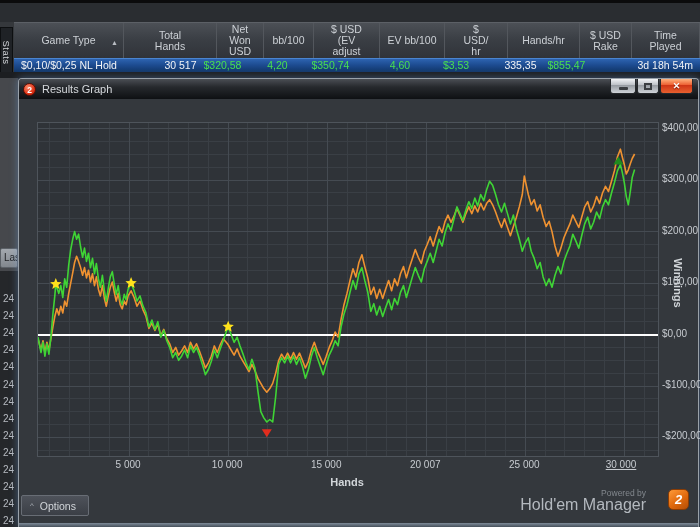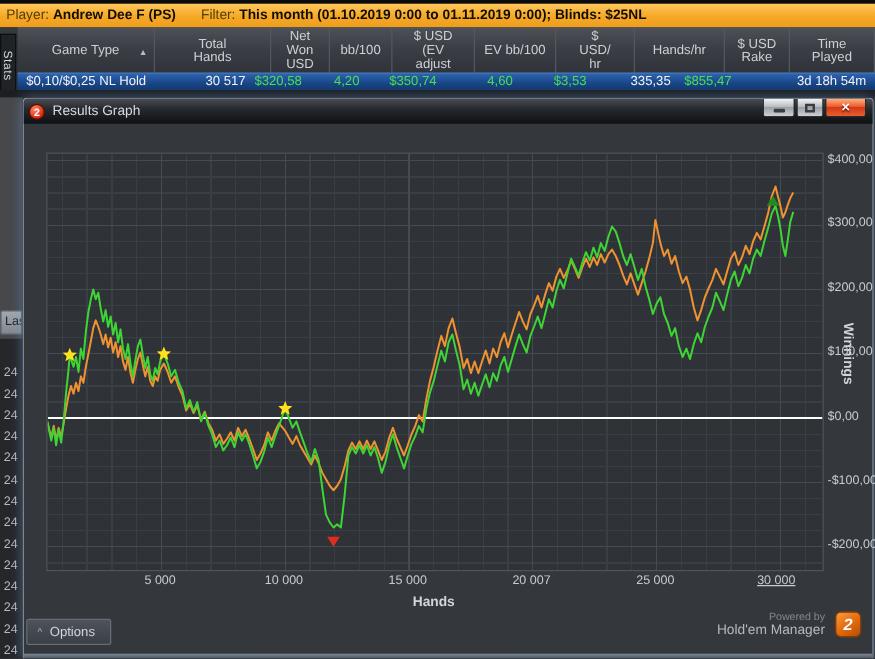--- a/index.html
+++ b/index.html
@@ -81,43 +81,36 @@
   #winnings-label{position:absolute;left:583px;top:197px;width:150px;height:14px;text-align:center;
     font-size:11px;font-weight:bold;color:#d2d6da;transform:rotate(90deg);}
   #legend{position:absolute;left:0;top:422px;width:100%;display:flex;justify-content:center;gap:12px;}
   .leg-item{display:flex;align-items:center;gap:5px;font-size:10.5px;color:#ced2d6;}
   .leg-sw{width:8px;height:8px;}
 
   #options-btn{position:absolute;left:2px;top:416px;height:21px;padding:0 12px 0 8px;
     background:linear-gradient(#4e525a,#3b3f46);border:1px solid #686d75;border-radius:2px;
     display:flex;align-items:center;gap:6px;font-size:10.5px;color:#d2d6da;box-sizing:border-box;}
   #options-caret{font-size:8px;color:#aeb3b9;}
-  #powered{position:absolute;right:9px;top:409px;display:flex;align-items:center;gap:8px;}
+  #powered{position:absolute;right:9px;top:409px;display:flex;align-items:center;gap:22px;}
   #powered-text{text-align:right;line-height:11px;}
   #powered-line1{font-size:8.5px;color:#83888e;}
-  #powered-line2{font-size:11px;color:#b4b9bf;}
+  #powered-line2{font-size:16px;color:#b4b9bf;}
   #hm2-logo{width:21px;height:21px;border-radius:5px;
     background:linear-gradient(145deg,#ff9a38,#e0690d 55%,#b54e06);border:1px solid #8a3c04;
     color:#fff;font-size:13px;font-style:italic;font-weight:bold;text-align:center;line-height:20px;box-sizing:border-box;}
   #gwin-bottom{position:absolute;left:0;bottom:0;width:100%;height:4px;
     background:linear-gradient(#7e8b99,#46505b);}
 </style>
 </head>
 <body>
 
 <div id="screen">
 
   <div class="abs" id="top-black"></div>
-  <div class="abs" id="top-bar">
-    <span>Player:</span>
-    <b>Andrew Dee F (PS)</b>
-    <span class="gap"></span>
-    <span>Filter:</span>
-    <b>This month (01.10.2019 0:00 to 01.11.2019 0:00); Blinds: $25NL</b>
-  </div>
 
   <div class="abs" id="stats-zone"></div>
   <div class="abs" id="left-gutter"></div>
   <div class="abs" id="stats-tab">
     <span>Stats</span>
   </div>
   <div class="abs" id="thead">
       <div class="hcell" style="width: 110px;">Game Type<span class="sort">▲</span></div>
       <div class="hcell" style="width: 93px;">Total
 Hands</div>

